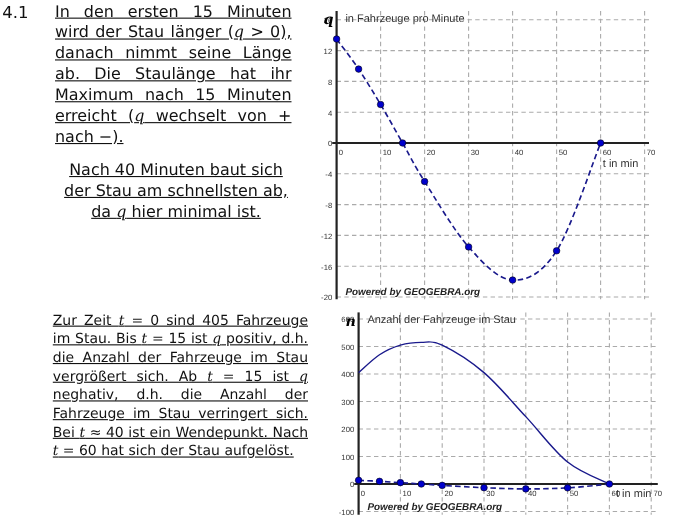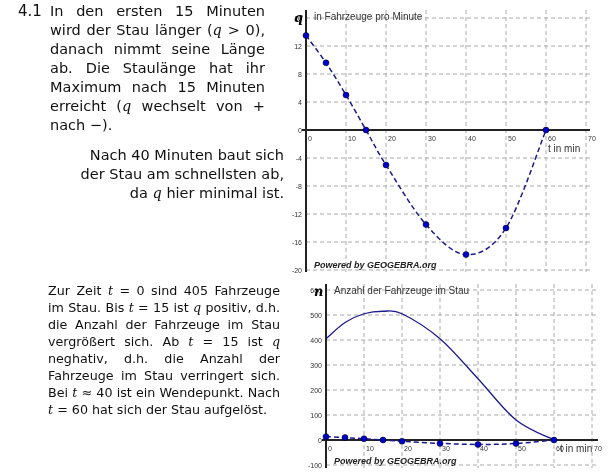--- a/index.html
+++ b/index.html
@@ -1,20 +1,20 @@
 <!DOCTYPE html>
 <html><head>
 <meta charset="utf-8">
 <style>
   html,body{margin:0;padding:0;background:#fff;}
   body{width:613px;height:475px;position:relative;overflow:hidden;font-family:"DejaVu Sans","Liberation Sans",sans-serif;color:#111;}
-  .num{position:absolute;left:2px;top:2px;font-size:15px;margin-left:16px;}
-  .para{position:absolute;font-size:14.5px;line-height:19px;text-align:justify;}
+  .num{position:absolute;left:2px;top:2px;font-size:15px;}
+  .para{position:absolute;font-size:14.5px;line-height:19px;text-align:justify;text-decoration:underline;}
   .p1{left:50px;top:2px;width:215px;}
-  .p2{left:66px;top:146px;width:218px;text-align:right;}
+  .p2{left:51px;top:146px;width:218px;text-align:center;}
   .p3{left:48px;top:282px;width:232px;font-size:12.7px;line-height:17px;}
   .m{font-family:"DejaVu Serif",serif;font-style:italic;}
   svg{position:absolute;}
   .lbl{font-family:"Liberation Sans",sans-serif;}
 </style>
 </head>
 <body>
 
 <div class="num">4.1</div>
 

